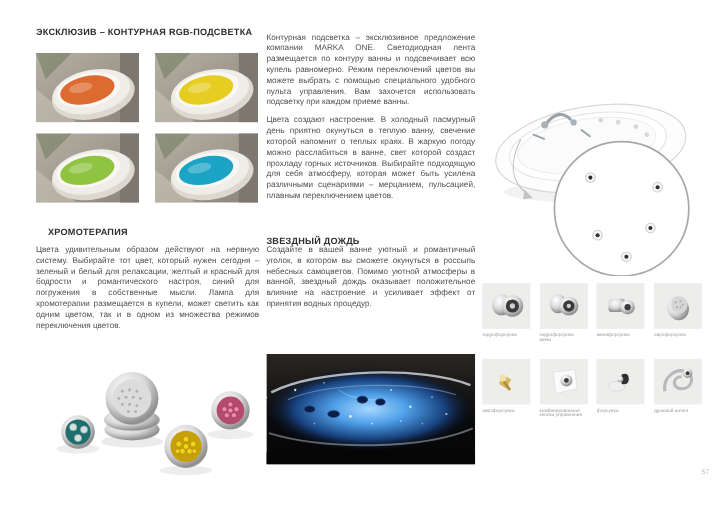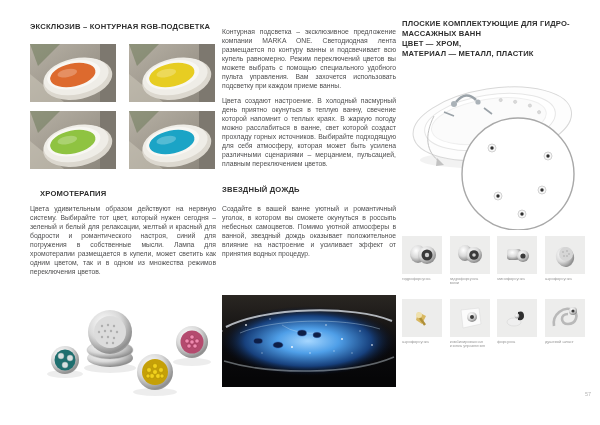--- a/index.html
+++ b/index.html
@@ -185,21 +185,21 @@
             <circle cx="168" cy="50" r="2.1"></circle>
             <circle cx="165" cy="46" r="2.1"></circle>
         </g>
       </g>
     </svg>
   </div>
 
   <div class="p" style="left:222px;top:27px;width:174px">Контурная подсветка – эксклюзивное предложение компании MARKA ONE. Светодиодная лента размещается по контуру ванны и подсвечивает всю купель равномерно. Режим переключений цветов вы можете выбрать с помощью специального удобного пульта управления. Вам захочется использовать подсветку при каждом приеме ванны.</div>
   <div class="p" style="left:222px;top:96px;width:174px">Цвета создают настроение. В холодный пасмурный день приятно окунуться в теплую ванну, свечение которой напомнит о теплых краях. В жаркую погоду можно расслабиться в ванне, свет которой создаст прохладу горных источников. Выбирайте подходящую для себя атмосферу, которая может быть усилена различными сценариями – мерцанием, пульсацией, плавным переключением цветов.</div>
 
-  <div class="h" style="left:222px;top:185px">ЗВЕЗДНЫЙ ДОЖДЬ</div>
+  <div class="h" style="left:222px;top:196px">ЗВЕЗДНЫЙ ДОЖДЬ</div>
   <div class="p" style="left:222px;top:204px;width:174px">Создайте в вашей ванне уютный и романтичный уголок, в котором вы сможете окунуться в россыпь небесных самоцветов. Помимо уютной атмосферы в ванной, звездный дождь оказывает положительное влияние на настроение и усиливает эффект от принятия водных процедур.</div>
 
   <div class="imgblock" style="left:222px;top:295px">
     <svg width="174" height="92">
       <rect width="174" height="92" fill="url(#darkBG)"></rect>
       <ellipse cx="86" cy="46" rx="88" ry="35" fill="url(#blueGlow)"></ellipse>
       <path d="M4,32 C 42,12 132,10 170,26" stroke="#e3eaf1" stroke-width="2" fill="none" opacity=".75"></path>
       <path d="M18,38 C 50,24 120,22 158,34" stroke="#bcd6ea" stroke-width="1" fill="none" opacity=".4"></path>
       <path d="M2,66 C 48,80 130,80 172,62" stroke="#cdd6de" stroke-width="1.6" fill="none" opacity=".45"></path>
       <path d="M60,30 q14,10 40,8" stroke="#ffffff" stroke-width=".8" fill="none" opacity=".3"></path>
@@ -220,24 +220,20 @@
           <circle cx="88" cy="58" r=".8" opacity=".6"></circle>
         <circle cx="40" cy="58" r=".7" opacity=".5"></circle>
           <circle cx="112" cy="56" r=".7" opacity=".55"></circle>
         <circle cx="60, " cy="36" r=".8" opacity=".6"></circle>
           <circle cx="130" cy="58" r=".7" opacity=".5"></circle>
       </g>
       <rect y="82" width="174" height="10" fill="#060607"></rect>
     </svg>
   </div>
 
-  <div class="h" style="left:402px;top:19px;width:185px">ПЛОСКИЕ КОМПЛЕКТУЮЩИЕ ДЛЯ ГИДРО-
-МАССАЖНЫХ ВАНН
-ЦВЕТ — ХРОМ,
-МАТЕРИАЛ  — МЕТАЛЛ, ПЛАСТИК</div>
 
   <div class="imgblock" style="left:400px;top:62px">
     <svg width="185" height="168">
       <rect width="185" height="168" fill="#ffffff"></rect>
       <ellipse cx="92" cy="98" rx="72" ry="9" fill="#000000" opacity=".05"></ellipse>
       <g transform="rotate(-9 90 60)">
         <ellipse cx="92" cy="62" rx="80" ry="35" fill="#fdfdfd" stroke="#d8d8d8" stroke-width="1"></ellipse>
         <ellipse cx="90" cy="60" rx="66" ry="27" fill="#ffffff" stroke="#e6e6e6" stroke-width="1"></ellipse>
         <ellipse cx="89" cy="59" rx="58" ry="22" fill="#fbfbfb" stroke="#efefef" stroke-width="1"></ellipse>
         <g fill="#dadada" stroke="#c4c4c4" stroke-width=".5">

